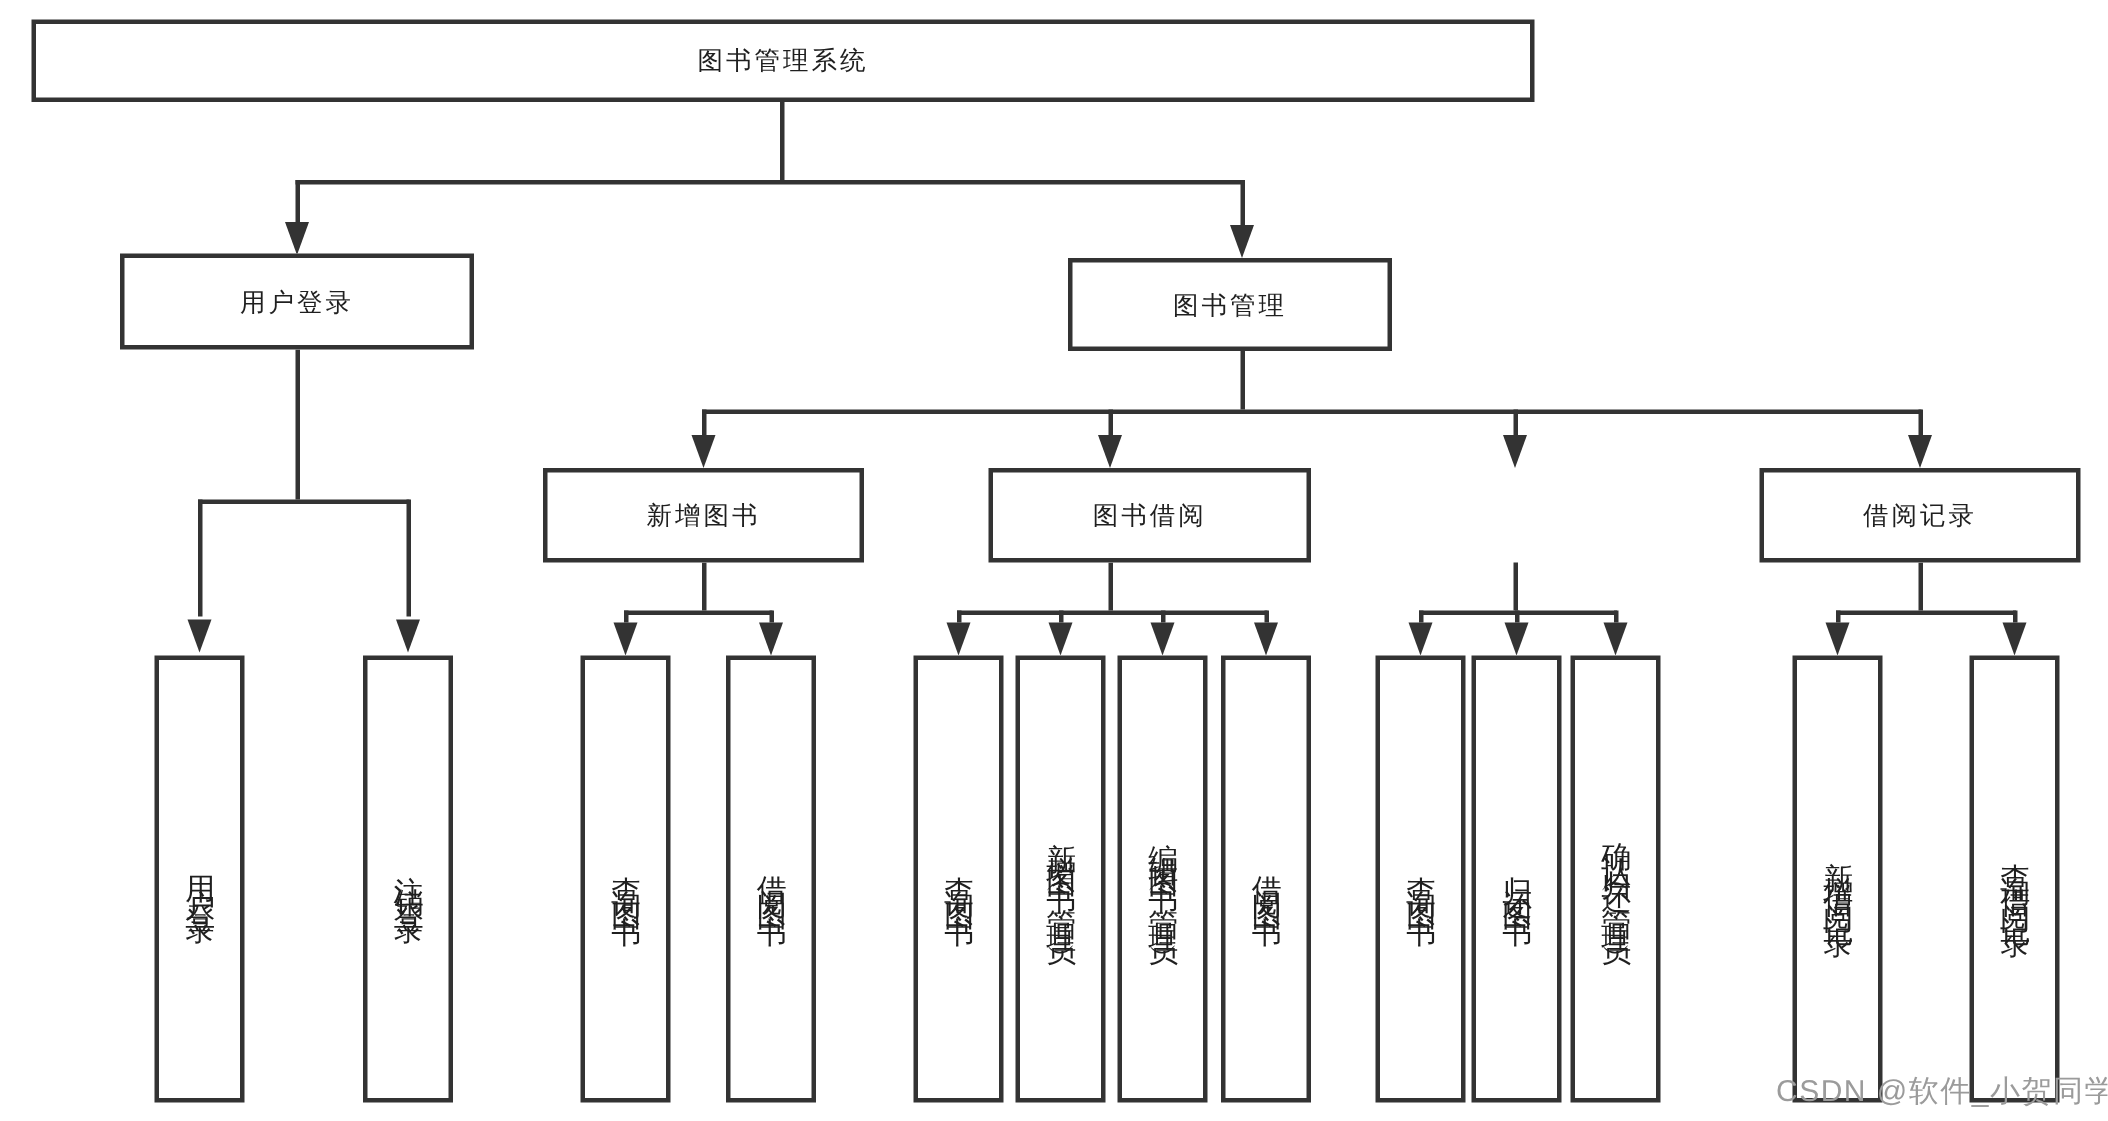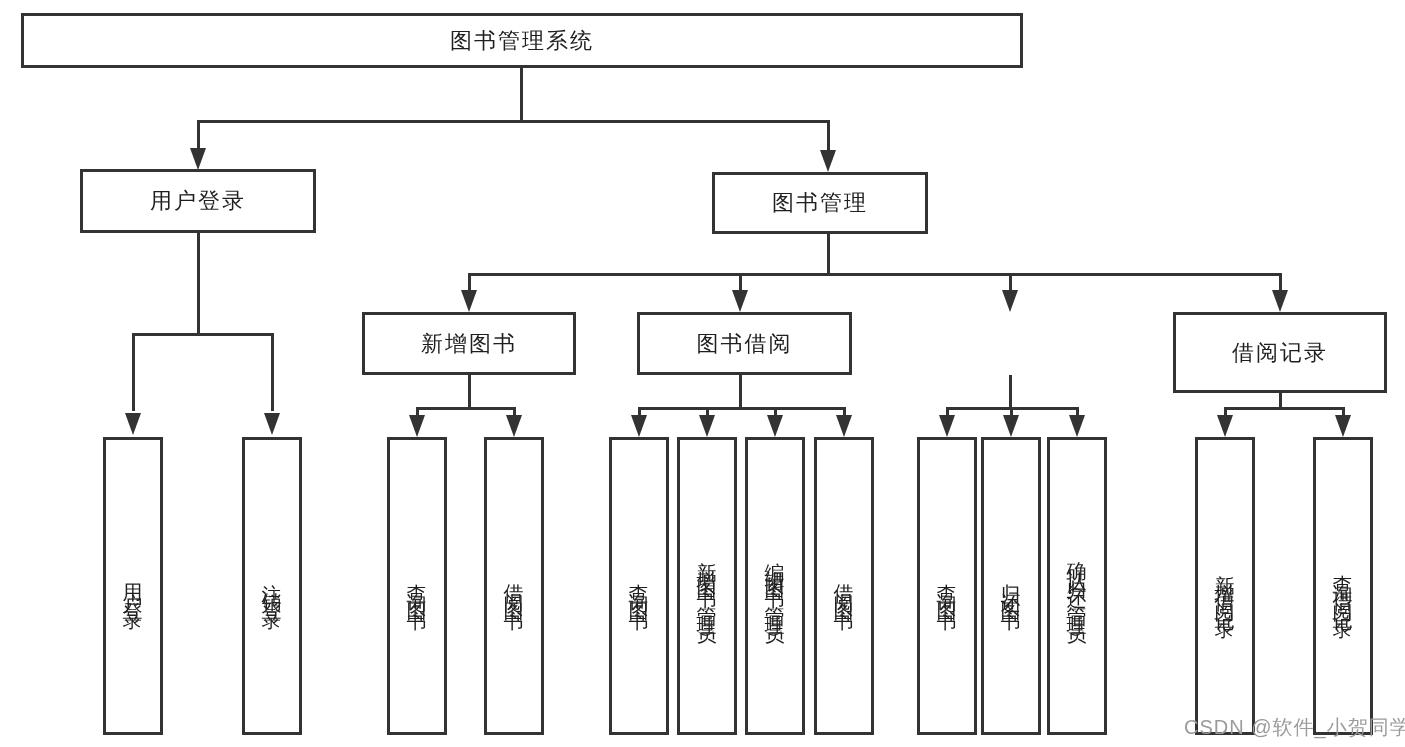--- a/index.html
+++ b/index.html
@@ -14,21 +14,21 @@
   .stage{
     position:relative;width:1405px;height:747px;background:#ffffff;
     font-family:"Liberation Sans","DejaVu Sans",sans-serif;overflow:hidden;
   }
   .box{
     position:absolute;background:var(--box-fill);
     border:3px solid var(--box-border);
     display:flex;align-items:center;justify-content:center;
   }
   .hbox .lbl{
-    font-size:22px;letter-spacing:2px;color:var(--text);white-space:nowrap;
+    font-size:17px;letter-spacing:2px;color:var(--text);white-space:nowrap;
   }
   .vbox{top:437px;width:60px;height:298px;}
   .vbox .vlbl{
     writing-mode:vertical-rl;text-orientation:mixed;
     font-size:20px;letter-spacing:9px;line-height:1;color:var(--text);
   }
   .vl{position:absolute;width:3px;background:var(--line);}
   .hl{position:absolute;height:3px;background:var(--line);}
   .arrow{
     position:absolute;width:0;height:0;
@@ -112,24 +112,24 @@
   <div class="box hbox" style="left:80px;top:169px;width:236px;height:64px">
     <span class="lbl">用户登录</span>
   </div>
   <div class="box hbox" style="left:712px;top:172px;width:216px;height:62px">
     <span class="lbl">图书管理</span>
   </div>
 
   <div class="box hbox" style="left:362px;top:312px;width:214px;height:63px">
     <span class="lbl">新增图书</span>
   </div>
-  <div class="box hbox" style="left:637px;top:312px;width:215px;height:63px">
+  <div class="box hbox" style="left:659px;top:312px;width:215px;height:63px">
     <span class="lbl">图书借阅</span>
   </div>
-  <div class="box hbox" style="left:1173px;top:312px;width:214px;height:81px">
+  <div class="box hbox" style="left:1173px;top:312px;width:214px;height:63px">
     <span class="lbl">借阅记录</span>
   </div>
 
   <div class="box vbox" style="left:103px">
     <span class="vlbl">用户登录</span>
   </div>
   <div class="box vbox" style="left:242px">
     <span class="vlbl">注销登录</span>
   </div>
   <div class="box vbox" style="left:387px">

